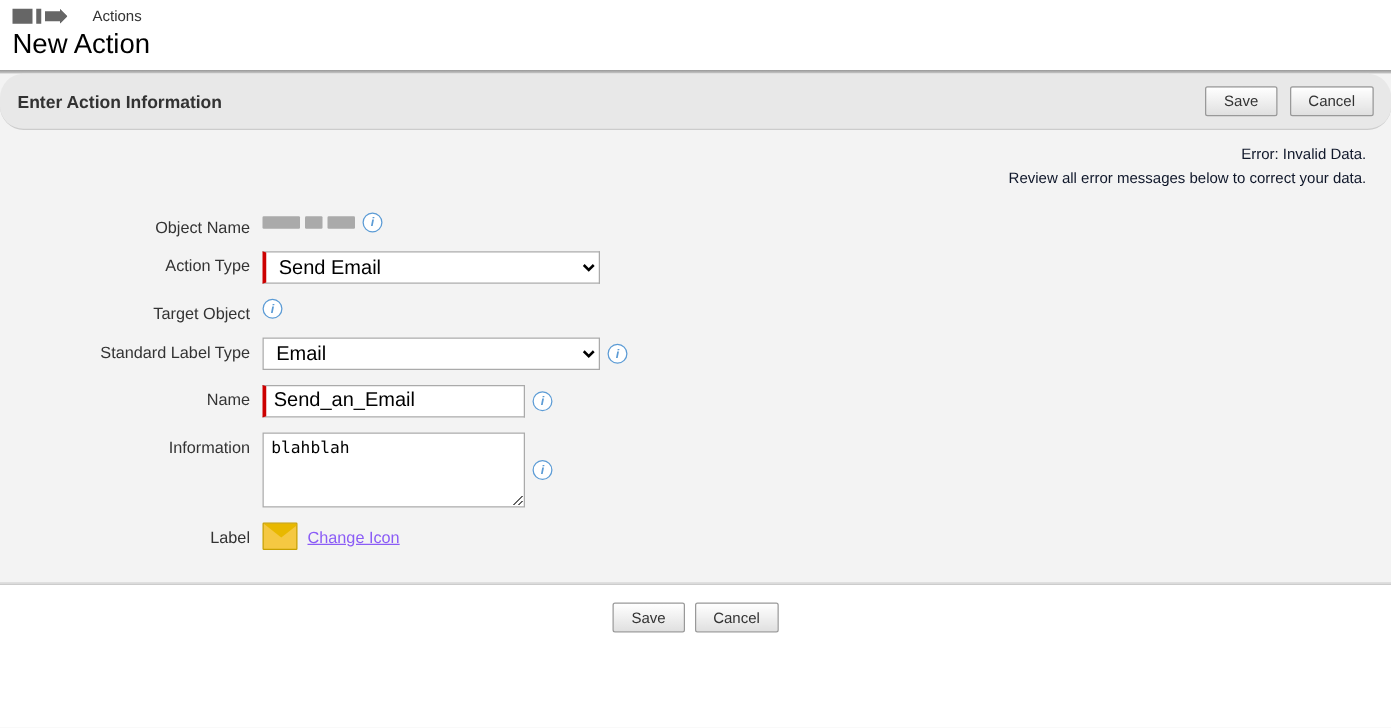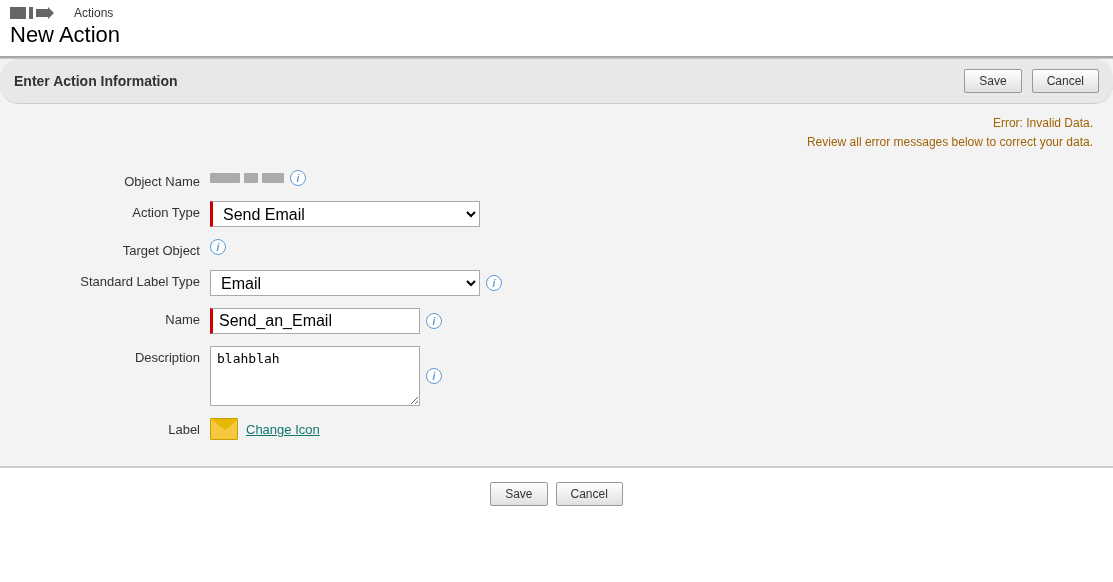--- a/index.html
+++ b/index.html
@@ -56,21 +56,21 @@
       border: 1px solid #999;
       background: linear-gradient(to bottom, #fff, #e0e0e0);
       cursor: pointer;
       border-radius: 2px;
       color: #333;
     }
 
     .error-block {
       text-align: right;
       padding: 10px 20px 6px 17px;
-      color: #a16207;
+      color: #0f172a;
       font-size: 12px;
       line-height: 1.6;
     }
 
     .form-body {
       padding: 6px 0 20px 0;
     }
     .form-row {
       display: flex;
       align-items: flex-start;
@@ -152,21 +152,21 @@
     }
     .envelope-icon::before {
       content: '';
       position: absolute;
       top: 0; left: 0; right: 0;
       border-top: 11px solid #e8b800;
       border-left: 14px solid transparent;
       border-right: 14px solid transparent;
     }
     .change-icon-link {
-      color: #0f766e;
+      color: #8b5cf6;
       text-decoration: underline;
       cursor: pointer;
       font-size: 13px;
       text-align: center;
     }
 
     .form-footer {
       background: #fff;
       border-top: 1px solid #ccc;
       padding: 14px 20px;
@@ -256,21 +256,21 @@
 
     <div class="form-row">
       <div class="form-label">Name</div>
       <div class="form-control-wrap">
         <input type="text" class="form-input name-input error-border" value="Send_an_Email" style="">
         <span class="info-icon">i</span>
       </div>
     </div>
 
     <div class="form-row">
-      <div class="form-label">Description</div>
+      <div class="form-label">Information</div>
       <div class="form-control-wrap">
         <textarea class="form-input" style="">blahblah</textarea>
         <span class="info-icon">i</span>
       </div>
     </div>
 
     <div class="form-row">
       <div class="form-label">Label</div>
       <div class="form-control-wrap">
         <div class="icon-section">

